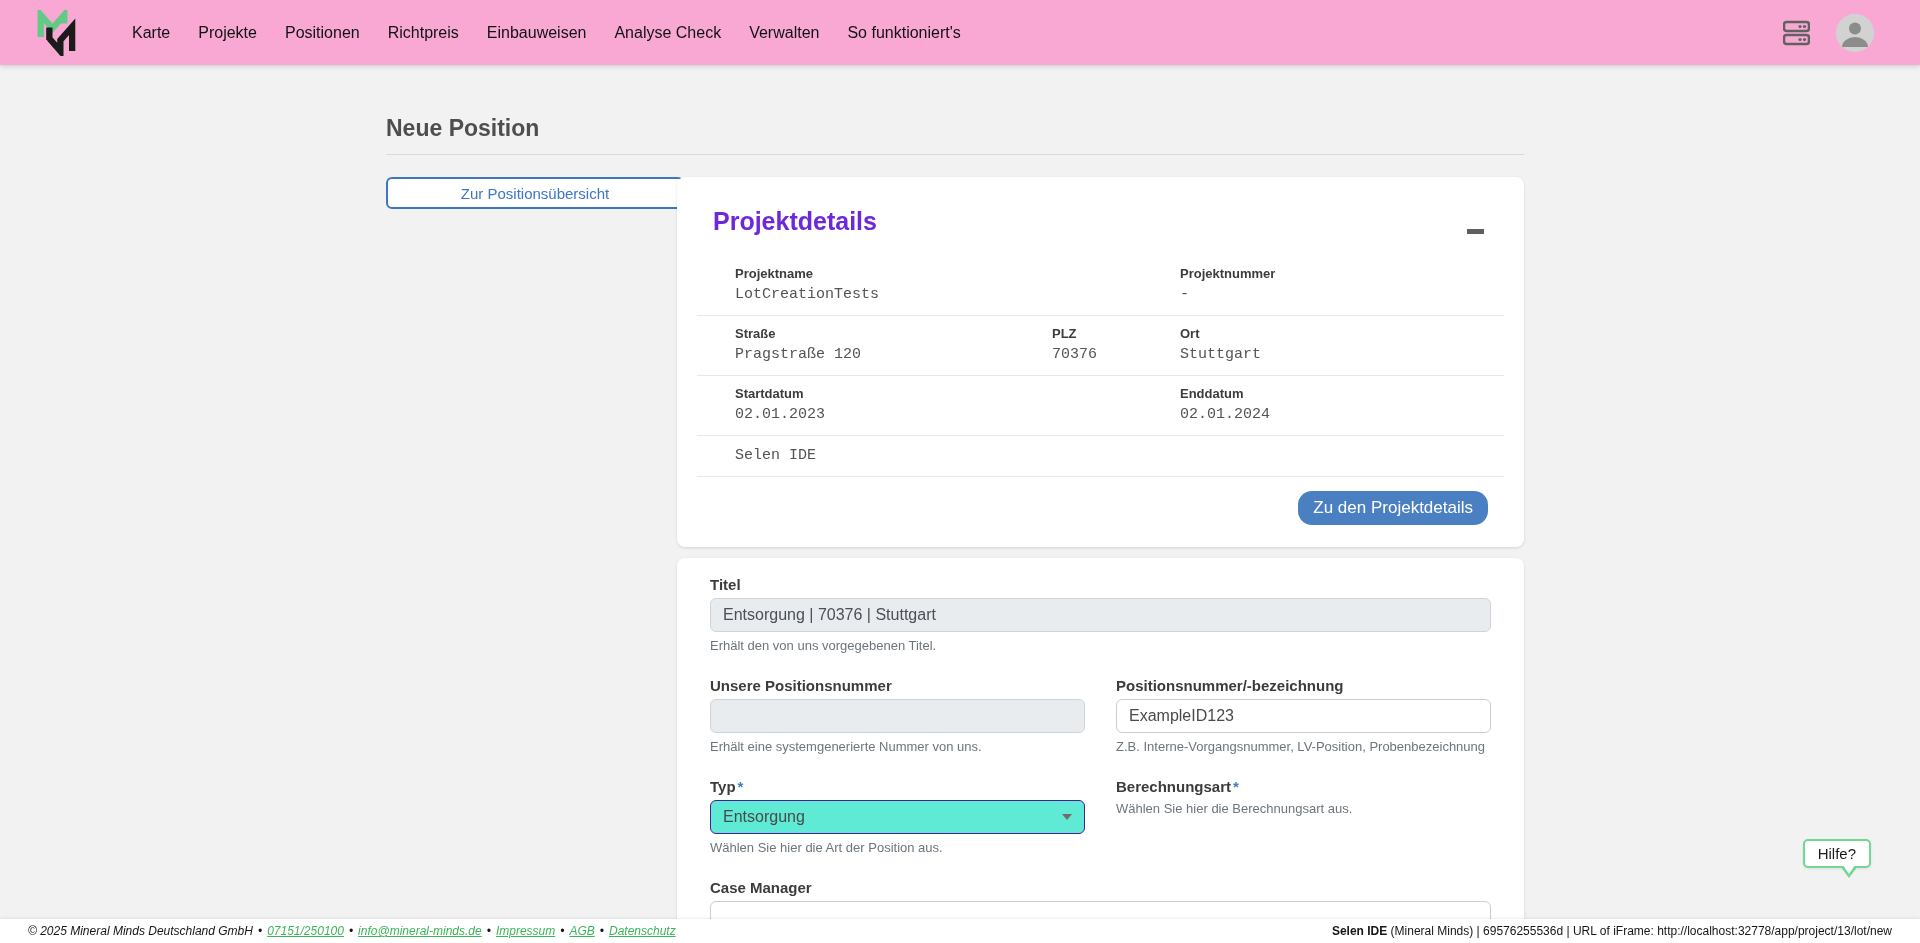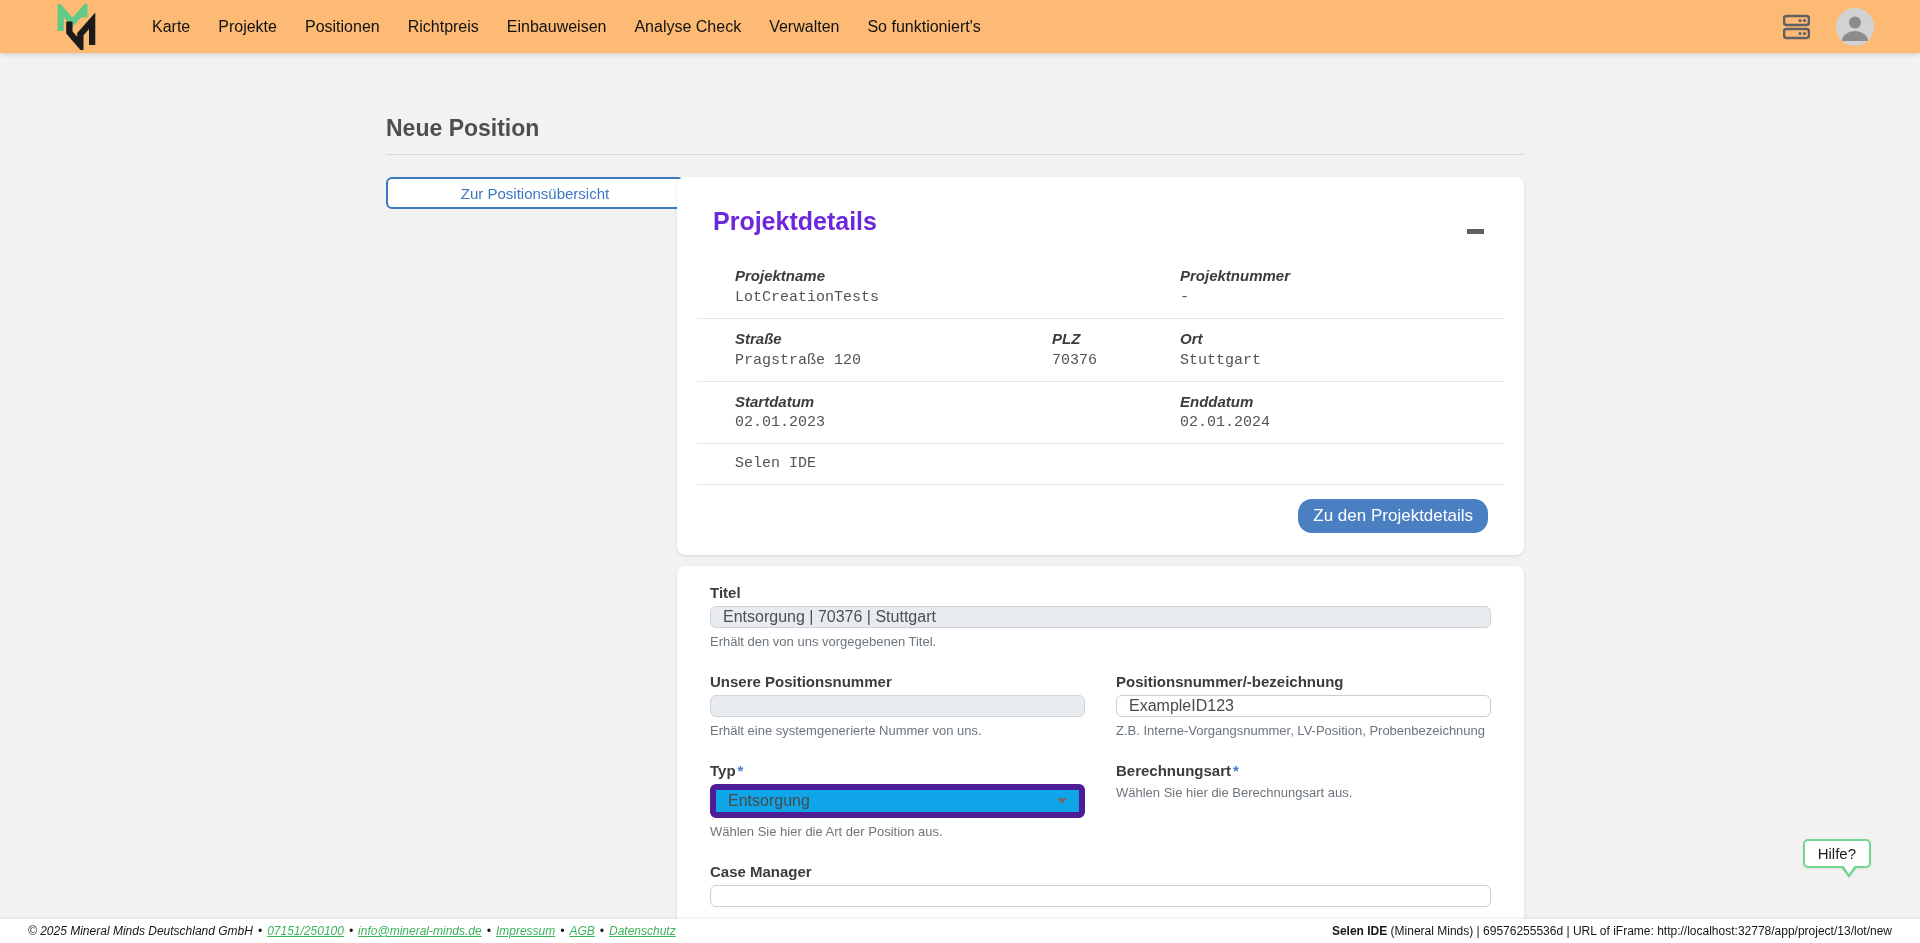--- a/index.html
+++ b/index.html
@@ -7,25 +7,25 @@
   body {
     font-family: "Liberation Sans", sans-serif;
     background: #f2f2f2;
     position: relative;
     overflow: hidden;
     color: #333;
   }
 
   
   .navbar {
-    position: absolute; top: 0; left: 0; right: 0; height: 53px;
-    background: #fdba74;
+    position: absolute; top: 0; left: 0; right: 0; height: 65px;
+    background: #f9a8d4;
     box-shadow: 0 1px 5px rgba(0,0,0,.18);
     display: flex; align-items: center;
-    padding: 0 46px 0 56px;
+    padding: 0 46px 0 36px;
     z-index: 20;
   }
   .logo { width: 44px; height: 46px; margin-right: 52px; flex: 0 0 auto; cursor: pointer; }
   .nav-links { display: flex; align-items: center; gap: 28px; }
   .nav-link {
     font-size: 16px; color: #121212; text-decoration: none; white-space: nowrap;
     cursor: pointer;
   }
   .nav-spacer { flex: 1; }
   .nav-icons { display: flex; align-items: center; gap: 26px; }
@@ -62,51 +62,51 @@
   .collapse-bar { display: block; width: 17px; height: 5px; background: #5f5f5f; }
 
   .details-table { margin: 0 20px; }
   .details-row {
     display: grid; grid-template-columns: 317px 128px 1fr;
     border-bottom: 1px solid #e8e8e8;
   }
   .details-cell { padding: 9px 0 10px 38px; }
   .span-2 { grid-column: 1 / 3; }
   .span-3 { grid-column: 1 / 4; }
-  .cell-label { font-size: 15px; font-weight: 700; color: #3c3c3c; line-height: 1.45; font-style: italic; }
+  .cell-label { font-size: 13px; font-weight: 700; color: #3c3c3c; line-height: 1.45; }
   .cell-value { font-size: 15px; color: #545454; line-height: 1.4; font-family: Liberation Mono, monospace; }
 
   .card-actions { padding: 14px 36px 22px; text-align: right; }
   .btn-primary {
     background: #4a7fc1; color: #fff; border: none; border-radius: 14px;
     font-size: 17px; font-family: inherit; padding: 7px 15px; cursor: pointer;
   }
 
   
   .form-card { margin-top: 11px; border-radius: 8px 8px 0 0; padding: 18px 33px 80px; }
   .field-label {
     display: block; font-size: 15px; font-weight: 600; color: #3c3c3c; margin-bottom: 5px;
   }
   .req { color: #3d7ec9; font-weight: 700; margin-left: 2px; }
   .text-input {
-    width: 100%; height: 22px;
+    width: 100%; height: 34px;
     border: 1px solid #c9ced4; border-radius: 6px;
     padding: 0 12px; font-size: 16px; color: #4a4a4a;
     font-family: inherit; background: #fff;
   }
   .text-input:disabled, .text-input.is-disabled {
     background: #e9ecef; border-color: #ced4da; color: #495057;
   }
   .helper { font-size: 13px; color: #6d757d; margin-top: 6px; }
   .form-row { display: flex; gap: 31px; margin-top: 24px; }
   .form-col { flex: 1; min-width: 0; }
   .select-box {
-    height: 34px; border: 6px solid #4c1d95; border-radius: 6px;
+    height: 34px; border: 1px solid #4c1d95; border-radius: 6px;
     display: flex; align-items: center; justify-content: space-between;
-    padding: 0 12px; font-size: 16px; color: #4a4a4a; background: #0ea5e9; cursor: pointer;
+    padding: 0 12px; font-size: 16px; color: #4a4a4a; background: #5eead4; cursor: pointer;
   }
   .caret {
     width: 0; height: 0;
     border-left: 5px solid transparent; border-right: 5px solid transparent;
     border-top: 6px solid #6e6e6e;
   }
   .single-field { margin-top: 24px; }
 
   
   .help-bubble {

